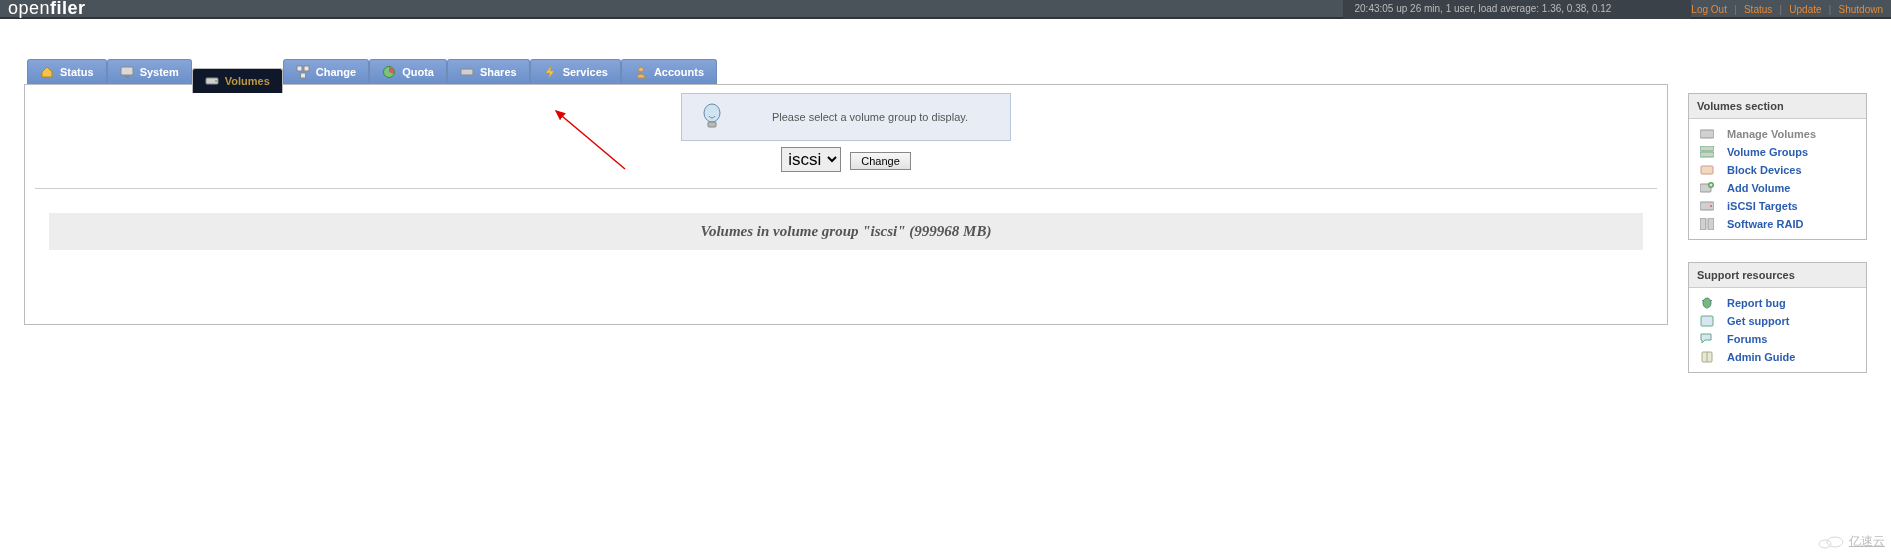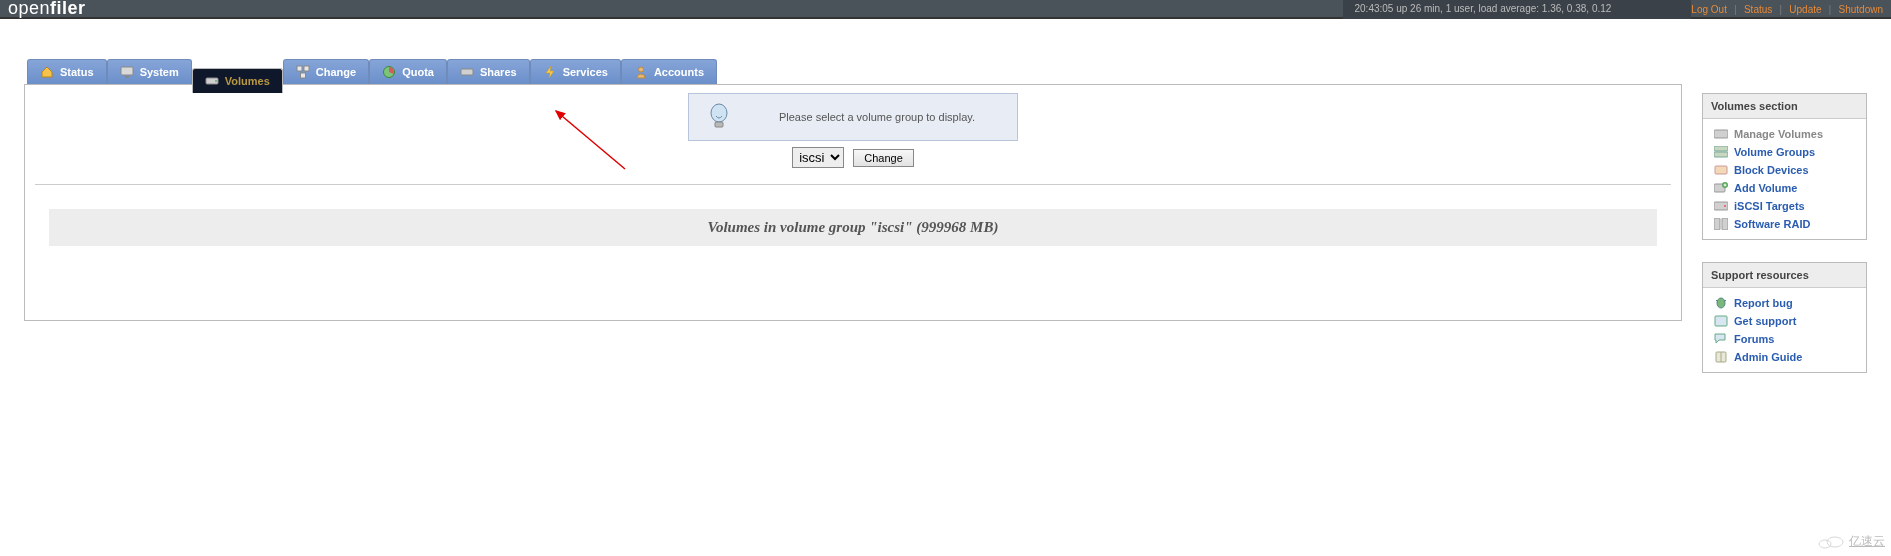--- a/index.html
+++ b/index.html
@@ -96,21 +96,21 @@
     top: 9px;
   }
 
   .content-frame {
     border: 1px solid #bbb;
     background: #fff;
     padding: 8px 6px 60px 6px;
   }
 
   .left-col { flex: 1; }
-  .right-col { width: 165px; display: flex; flex-direction: column; gap: 22px; margin-top: 34px; }
+  .right-col { width: 179px; display: flex; flex-direction: column; gap: 22px; margin-top: 34px; }
 
   .section-headbar {
     background: #ededed;
     text-align: center;
     font-family: Georgia, 'Times New Roman', serif;
     font-style: italic;
     font-weight: bold;
     font-size: 15px;
     color: #555;
     padding: 10px 0;
@@ -128,21 +128,21 @@
     gap: 24px;
   }
   .info-box .bulb svg { display: block; }
   .info-box .msg { color: #555; font-size: 11px; flex: 1; text-align: center; }
 
   .select-row {
     text-align: center;
     margin: 6px 0 16px 0;
   }
   .select-row select {
-    font-size: 13px;
+    font-size: 17px;
     border: 1px solid #888;
     background: #eee;
     padding: 1px 2px;
   }
   .select-row button {
     font-size: 11px;
     border: 1px solid #888;
     background: linear-gradient(#f7f7f7,#e2e2e2);
     padding: 2px 10px;
     margin-left: 6px;
@@ -165,21 +165,21 @@
     border-bottom: 1px solid #ccc;
     font-weight: bold;
     font-size: 11px;
     color: #444;
     padding: 6px 8px;
   }
   .panel-body { padding: 6px 8px; }
   .panel-body .sitem {
     display: flex;
     align-items: center;
-    gap: 6px;
+    gap: 13px;
     padding: 3px 3px;
     font-size: 11px;
   }
   .panel-body .sitem a {
     color: #2a5db0;
     text-decoration: none;
     font-weight: bold;
   }
   .panel-body .sitem.muted a {
     color: #888;

